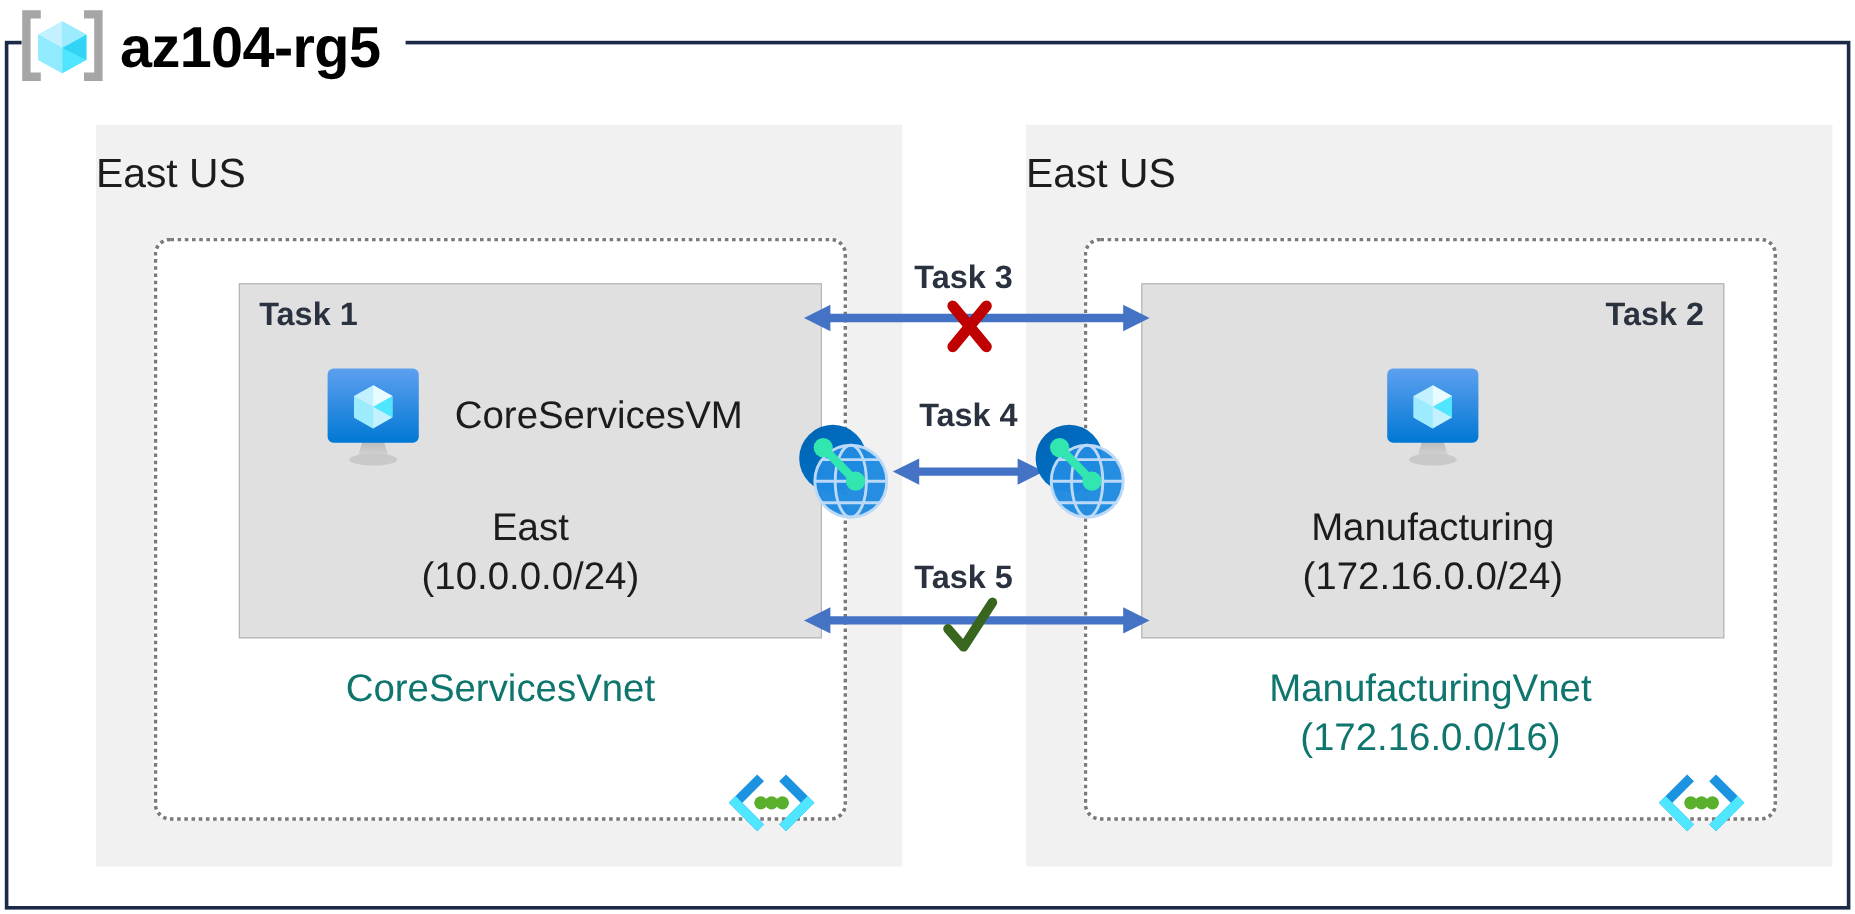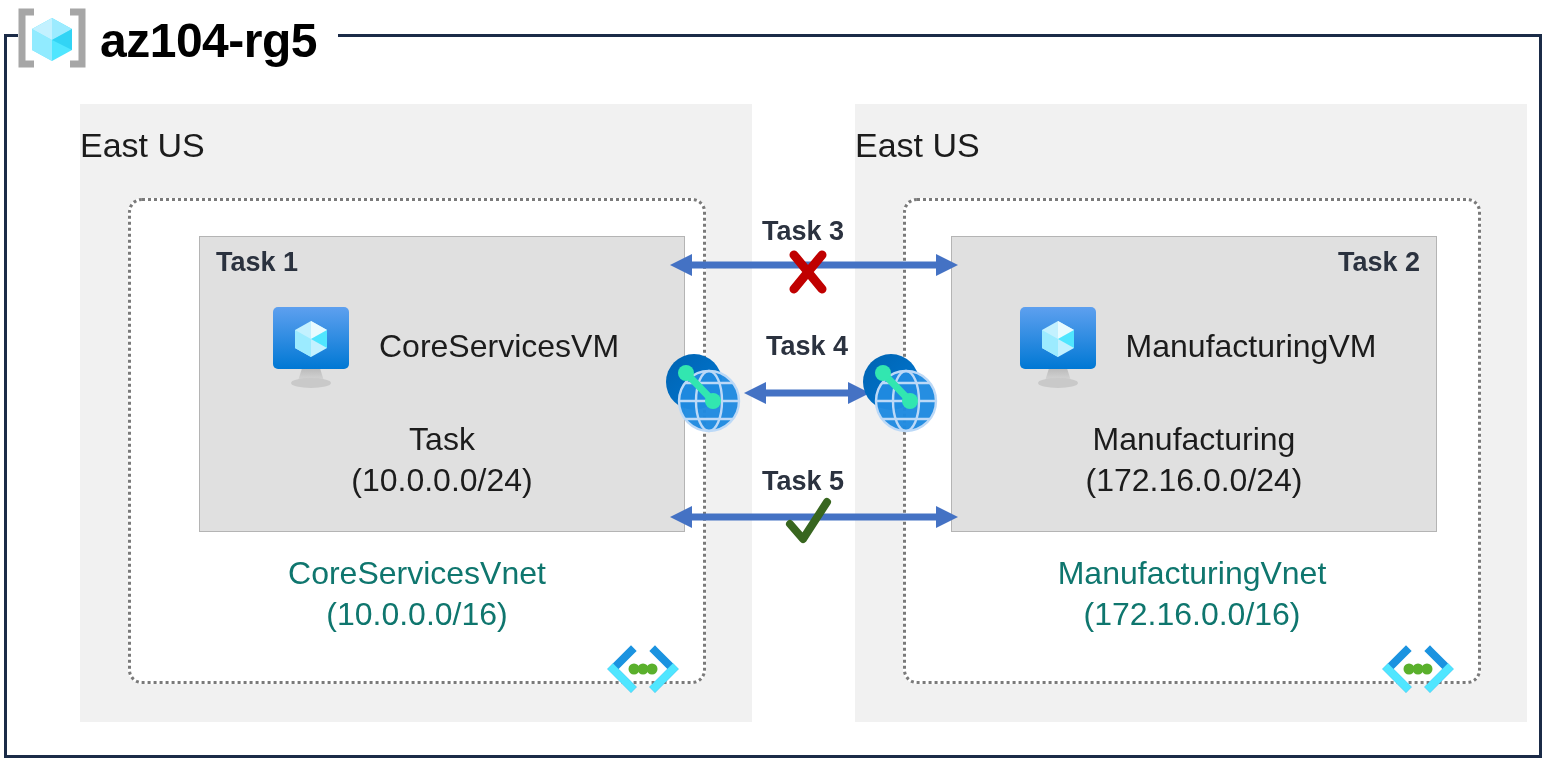--- a/index.html
+++ b/index.html
@@ -169,21 +169,20 @@
   </div>
   <div class="rg-title">az104-rg5</div>
 
   <div class="region left">
     <div class="region-label">East US</div>
   </div>
 
   <div class="vnet left">
     <div class="vnet-label">
       <span>CoreServicesVnet</span><br>
-      <span>(10.0.0.0/16)</span>
     </div>
     <div class="vnet-corner">
       <svg viewBox="0 0 72 48" width="72" height="48">
         <path d="M24 6 L6 24 L24 42" fill="none" stroke="#1b93e0" stroke-width="8" stroke-linecap="square"></path>
         <path d="M6 24 L24 42" fill="none" stroke="#50e6ff" stroke-width="8" stroke-linecap="square"></path>
         <path d="M48 6 L66 24 L48 42" fill="none" stroke="#1b93e0" stroke-width="8" stroke-linecap="square"></path>
         <path d="M66 24 L48 42" fill="none" stroke="#50e6ff" stroke-width="8" stroke-linecap="square"></path>
         <circle cx="27" cy="24" r="5.5" fill="#5ab02c"></circle>
         <circle cx="36" cy="24" r="5.5" fill="#5ab02c"></circle>
         <circle cx="45" cy="24" r="5.5" fill="#5ab02c"></circle>
@@ -211,21 +210,21 @@
           <rect x="8" y="4" width="76" height="62" rx="5" fill="url(#vmg1)"></rect>
           <polygon points="46,18 62,27 62,45 46,54 30,45 30,27" fill="#c3f1ff"></polygon>
           <polygon points="46,18 62,27 46,36" fill="#e8fbff"></polygon>
           <polygon points="46,36 62,27 62,45" fill="#50e6ff"></polygon>
           <polygon points="30,27 46,36 46,54 30,45" fill="#9cebff"></polygon>
         </svg>
       </div>
       <div class="vm-name">CoreServicesVM</div>
     </div>
     <div class="subnet-label">
-      <span>Task</span><br>
+      <span>East</span><br>
       <span>(10.0.0.0/24)</span>
     </div>
   </div>
 
   <div class="region right">
     <div class="region-label">East US</div>
   </div>
 
   <div class="vnet right">
     <div class="vnet-label">
@@ -262,21 +261,20 @@
           </defs>
           <path d="M38 62 h16 l5 16 h-26 z" fill="url(#vmstand2)"></path>
           <ellipse cx="46" cy="80" rx="20" ry="5" fill="#c9c9c9"></ellipse>
           <rect x="8" y="4" width="76" height="62" rx="5" fill="url(#vmg2)"></rect>
           <polygon points="46,18 62,27 62,45 46,54 30,45 30,27" fill="#c3f1ff"></polygon>
           <polygon points="46,18 62,27 46,36" fill="#e8fbff"></polygon>
           <polygon points="46,36 62,27 62,45" fill="#50e6ff"></polygon>
           <polygon points="30,27 46,36 46,54 30,45" fill="#9cebff"></polygon>
         </svg>
       </div>
-      <div class="vm-name">ManufacturingVM</div>
     </div>
     <div class="subnet-label">
       <span>Manufacturing</span><br>
       <span>(172.16.0.0/24)</span>
     </div>
   </div>
 
   <div class="conn-label" style="left:703px; top:216px; width:200px;">Task 3</div>
   <div class="conn" style="left:668px; top:250px;">
     <svg width="292" height="30" viewBox="0 0 292 30">

